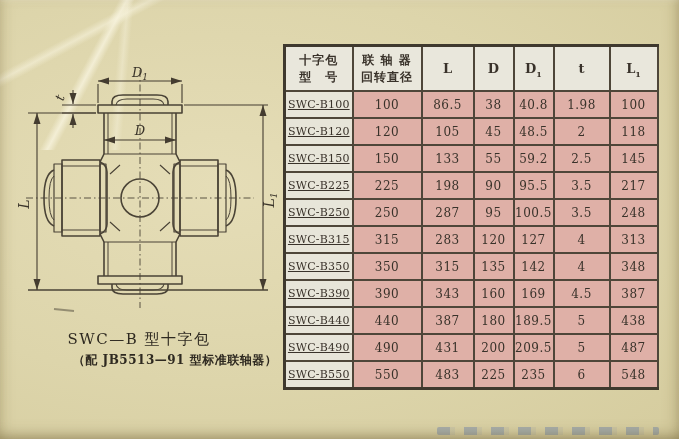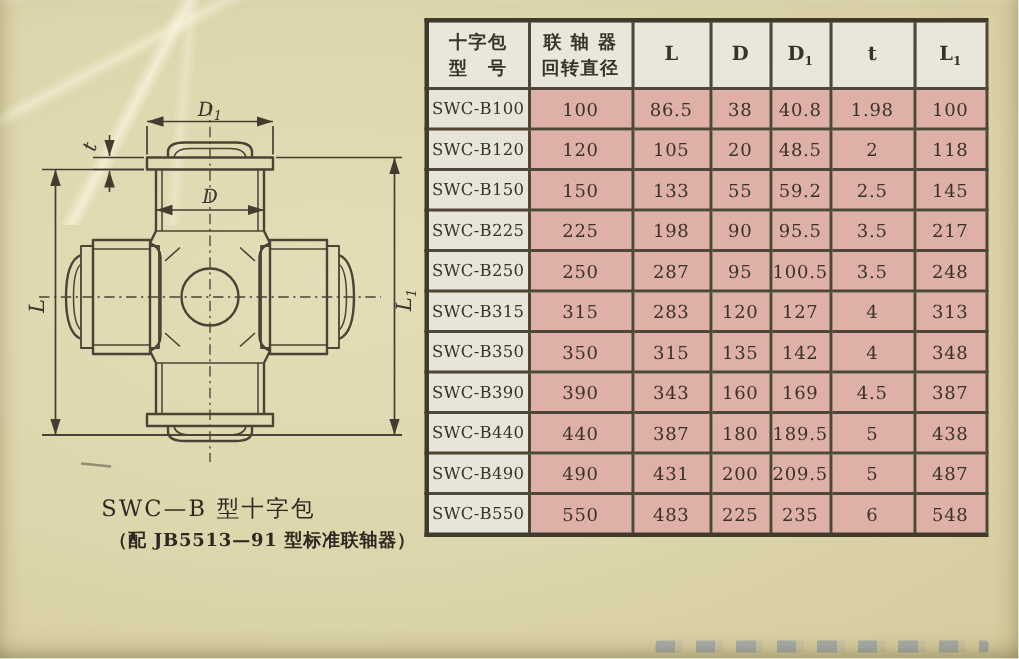--- a/index.html
+++ b/index.html
@@ -19,34 +19,34 @@
   .crease{
     position:absolute;left:0;top:0;width:190px;height:150px;pointer-events:none;
     background:
       linear-gradient(118deg, transparent 44%, rgba(249,245,225,.75) 47%, transparent 50%),
       linear-gradient(152deg, transparent 29%, rgba(249,245,225,.55) 32%, transparent 35%),
       linear-gradient(95deg,  transparent 60%, rgba(249,245,225,.4) 63%, transparent 66%);
   }
 
   
   table.spec{
-    position:absolute;left:283px;top:12px;width:373px;
+    position:absolute;left:283px;top:44px;width:373px;
     border-collapse:collapse;table-layout:fixed;
     border-top:3px solid #3f392e;border-left:3px solid #3f392e;
     border-bottom:3px solid #3f392e;border-right:1px solid #9a9178;
   }
   .spec th,.spec td{
     border:2px solid #4e4639;text-align:center;vertical-align:middle;
     color:#39322a;padding:0;overflow:hidden;white-space:nowrap;
   }
   .spec th{background:#e9e7dc;height:43px;font-weight:bold;}
   .spec th.cjk{font-size:12px;line-height:17px;letter-spacing:1px;}
   .spec th.sym{font-size:13px;}
   .spec td{background:#dfb0a7;height:25px;font-size:12px;letter-spacing:.5px;}
-  .spec td.model{background:#e7e5d9;font-size:11px;letter-spacing:.2px;}
+  .spec td.model{background:#e7e5d9;font-size:11px;letter-spacing:.2px;text-decoration:underline;}
   .spec sub{font-size:8px;line-height:0;}
 
   
   svg.drawing{position:absolute;left:0;top:58px;}
   .cap1{position:absolute;left:8px;top:330px;width:262px;text-align:center;
         font-weight:normal;font-size:15px;letter-spacing:1.5px;color:#2e2920;}
   .cap2{position:absolute;left:0px;top:352px;width:278px;text-align:center;
         font-weight:bold;font-size:12px;letter-spacing:.5px;color:#2e2920;padding-left:36px;}
 
   
@@ -204,21 +204,21 @@
           <td>86.5</td>
           <td>38</td>
           <td>40.8</td>
           <td>1.98</td>
           <td>100</td>
         </tr>
         <tr>
           <td class="model">SWC-B120</td>
           <td>120</td>
           <td>105</td>
-          <td>20</td>
+          <td>45</td>
           <td>48.5</td>
           <td>2</td>
           <td>118</td>
         </tr>
         <tr>
           <td class="model">SWC-B150</td>
           <td>150</td>
           <td>133</td>
           <td>55</td>
           <td>59.2</td>

